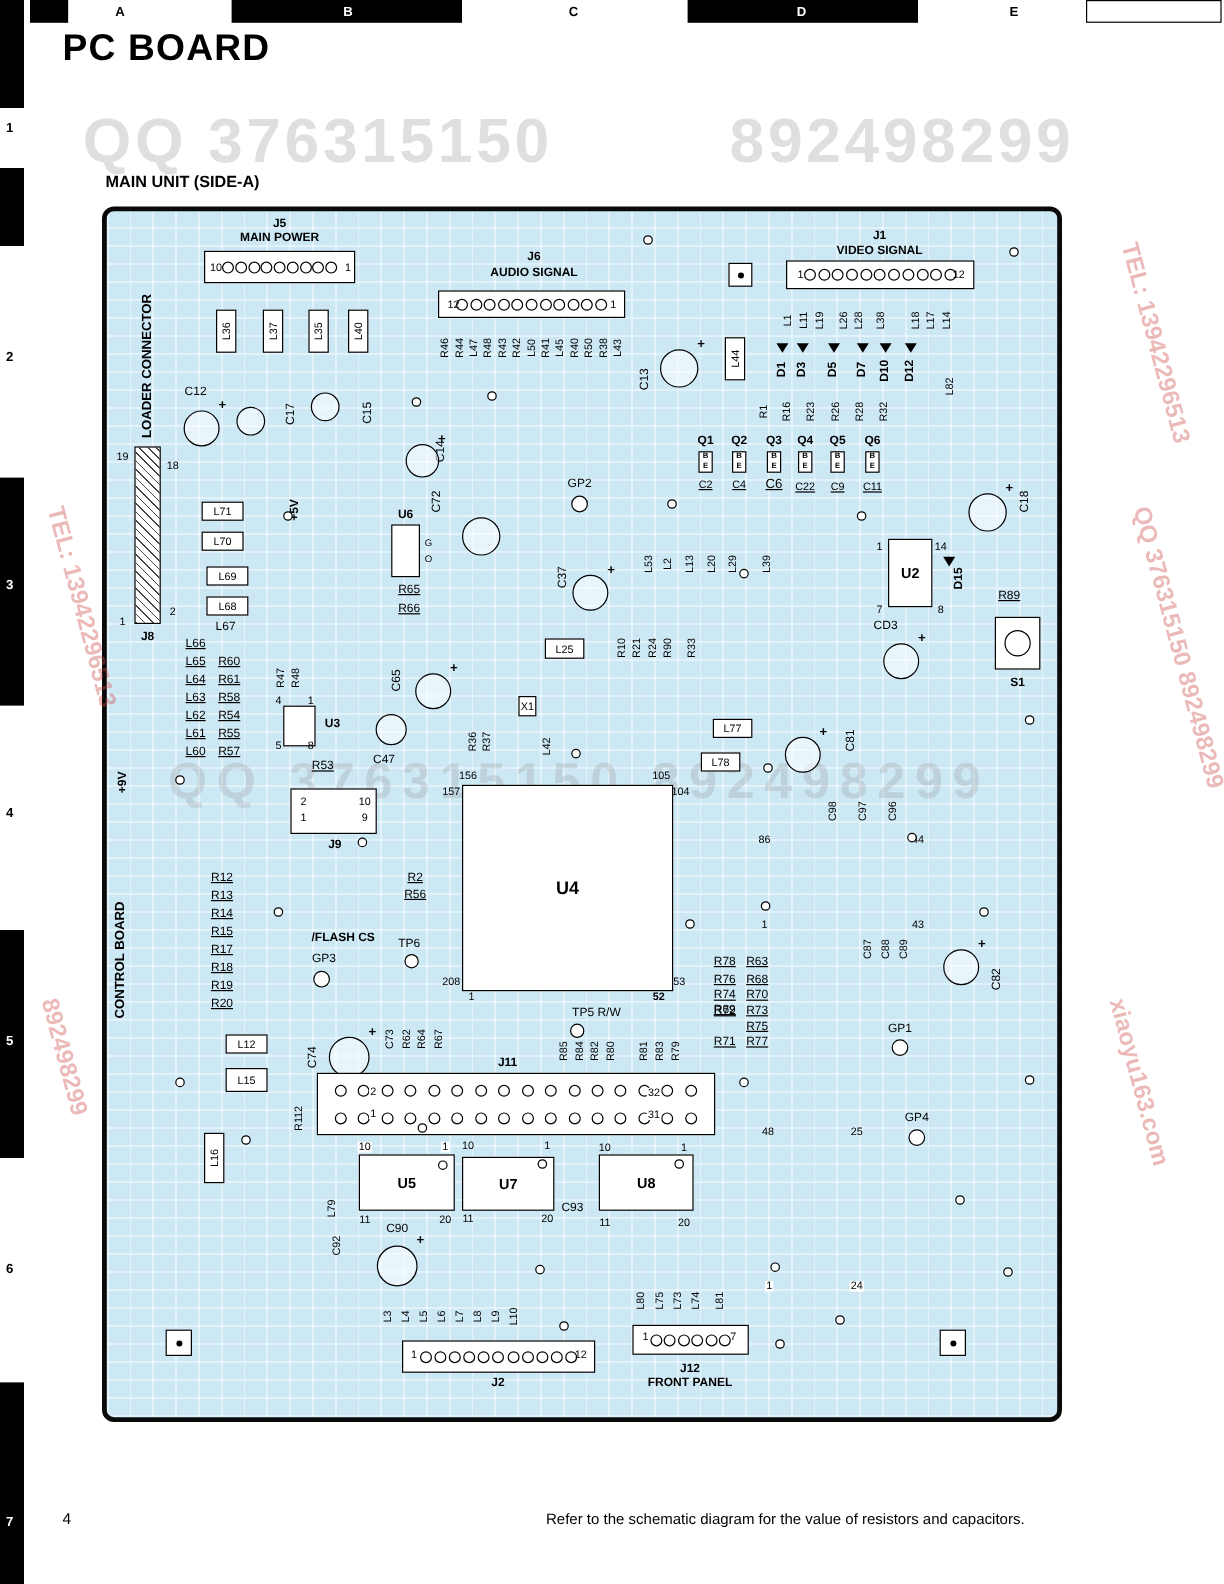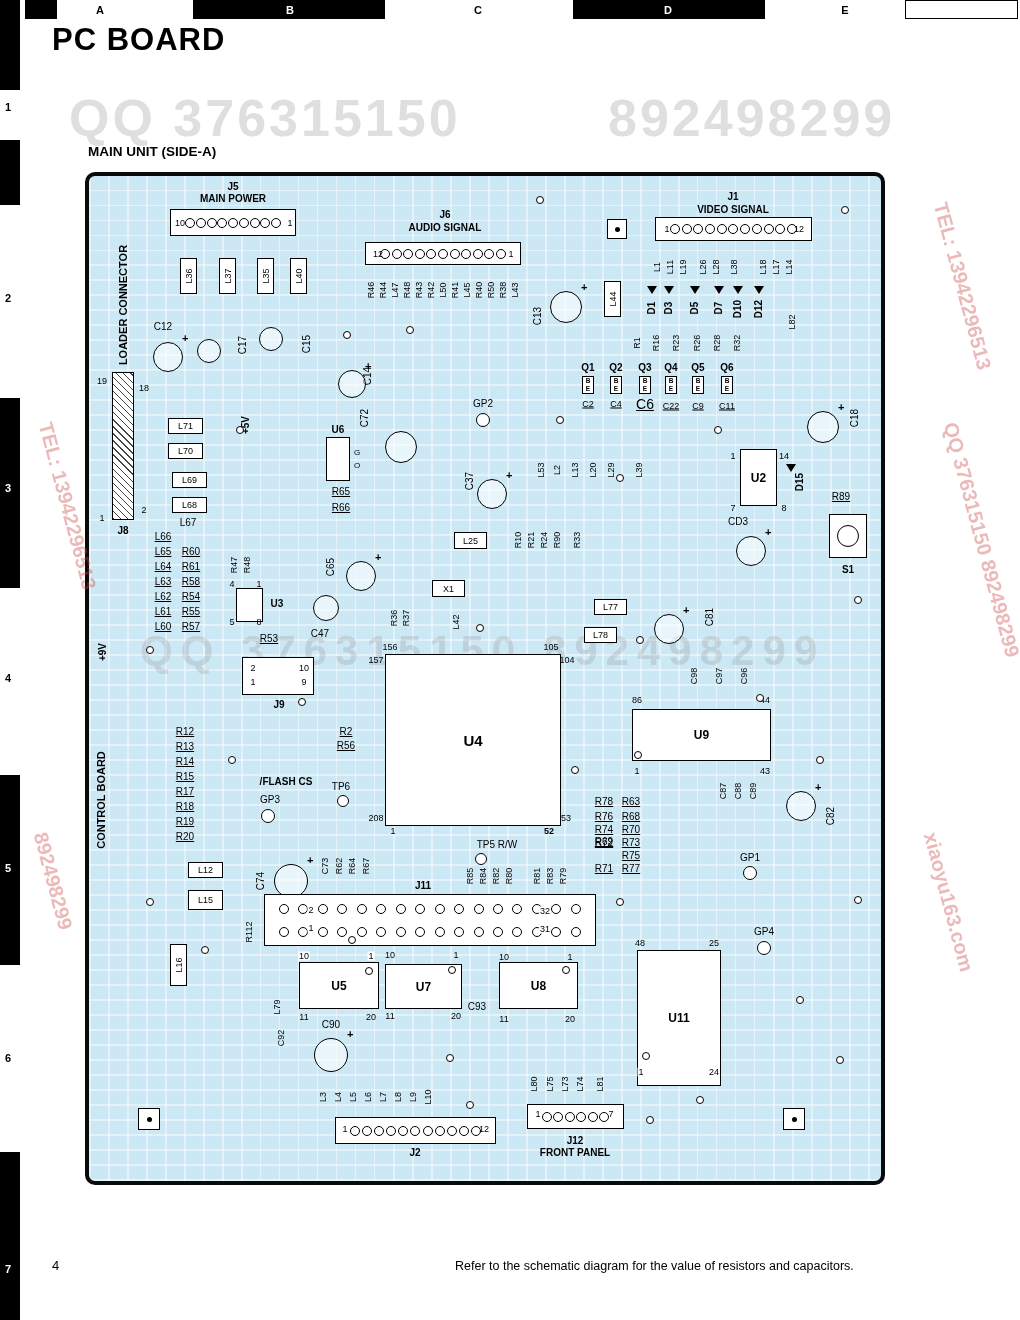--- a/index.html
+++ b/index.html
@@ -247,21 +247,21 @@
       <div class="cmp q" style="left: 610px; top: 376px;">
         <span>B</span>
         <span>E</span>
       </div>
       <div class="cmp h u" style="left: 616px; top: 404px; font-size: 9px; transform: translate(-50%, -50%);">C4</div>
       <div class="cmp h" style="left: 645px; top: 368px; font-size: 10px; font-weight: bold; transform: translate(-50%, -50%);">Q3</div>
       <div class="cmp q" style="left: 639px; top: 376px;">
         <span>B</span>
         <span>E</span>
       </div>
-      <div class="cmp h u" style="left: 645px; top: 404px; font-size: 14px; transform: translate(-50%, -50%);">C6</div>
+      <div class="cmp h u" style="left: 645px; top: 404px; font-size: 11px; transform: translate(-50%, -50%);">C6</div>
       <div class="cmp h" style="left: 671px; top: 368px; font-size: 10px; font-weight: bold; transform: translate(-50%, -50%);">Q4</div>
       <div class="cmp q" style="left: 665px; top: 376px;">
         <span>B</span>
         <span>E</span>
       </div>
       <div class="cmp h u" style="left: 671px; top: 406px; font-size: 9px; transform: translate(-50%, -50%);">C22</div>
       <div class="cmp h" style="left: 698px; top: 368px; font-size: 10px; font-weight: bold; transform: translate(-50%, -50%);">Q5</div>
       <div class="cmp q" style="left: 692px; top: 376px;">
         <span>B</span>
         <span>E</span>
@@ -358,21 +358,21 @@
       <div class="cmp v" style="left: 234px; top: 565px; font-size: 9px; transform: translate(-50%, -50%) rotate(-90deg);">R47</div>
       <div class="cmp v" style="left: 247px; top: 565px; font-size: 9px; transform: translate(-50%, -50%) rotate(-90deg);">R48</div>
       <div class="cmp ic" style="left: 236px; top: 588px; width: 27px; height: 34px;"></div>
       <div class="cmp h" style="left: 277px; top: 604px; font-size: 10px; font-weight: bold; transform: translate(-50%, -50%);">U3</div>
       <div class="cmp h" style="left: 232px; top: 584px; font-size: 9px; transform: translate(-50%, -50%);">4</div>
       <div class="cmp h" style="left: 259px; top: 584px; font-size: 9px; transform: translate(-50%, -50%);">1</div>
       <div class="cmp h" style="left: 232px; top: 622px; font-size: 9px; transform: translate(-50%, -50%);">5</div>
       <div class="cmp h" style="left: 259px; top: 622px; font-size: 9px; transform: translate(-50%, -50%);">8</div>
       <div class="cmp h" style="left: 320px; top: 634px; font-size: 10px; transform: translate(-50%, -50%);">C47</div>
       <div class="cmp cap" style="left: 313px; top: 595px; width: 26px; height: 26px;"></div>
-      <div class="cmp box" style="left: 432px; top: 580px; width: 33px; height: 17px;">
+      <div class="cmp box" style="left: 432px; top: 580px; width: 15px; height: 17px;">
         <span>X1</span>
       </div>
       <div class="cmp v" style="left: 394px; top: 618px; font-size: 9px; transform: translate(-50%, -50%) rotate(-90deg);">R36</div>
       <div class="cmp v" style="left: 406px; top: 618px; font-size: 9px; transform: translate(-50%, -50%) rotate(-90deg);">R37</div>
       <div class="cmp v" style="left: 456px; top: 622px; font-size: 9px; transform: translate(-50%, -50%) rotate(-90deg);">L42</div>
       <div class="cmp box" style="left: 594px; top: 599px; width: 33px; height: 16px;">
         <span>L77</span>
       </div>
       <div class="cmp box" style="left: 584px; top: 627px; width: 33px; height: 16px;">
         <span>L78</span>
@@ -395,23 +395,20 @@
       <div class="cmp h" style="left: 549px; top: 831px; font-size: 9px; transform: translate(-50%, -50%); font-weight: bold;">52</div>
       <div class="cmp box" style="left: 242px; top: 657px; width: 72px; height: 38px;"></div>
       <div class="cmp h" style="left: 253px; top: 668px; font-size: 9px; transform: translate(-50%, -50%);">2</div>
       <div class="cmp h" style="left: 253px; top: 682px; font-size: 9px; transform: translate(-50%, -50%);">1</div>
       <div class="cmp h" style="left: 304px; top: 668px; font-size: 9px; transform: translate(-50%, -50%);">10</div>
       <div class="cmp h" style="left: 304px; top: 682px; font-size: 9px; transform: translate(-50%, -50%);">9</div>
       <div class="cmp h" style="left: 279px; top: 705px; font-size: 10px; font-weight: bold; transform: translate(-50%, -50%);">J9</div>
       <div class="cmp v" style="left: 694px; top: 676px; font-size: 9px; transform: translate(-50%, -50%) rotate(-90deg);">C98</div>
       <div class="cmp v" style="left: 719px; top: 676px; font-size: 9px; transform: translate(-50%, -50%) rotate(-90deg);">C97</div>
       <div class="cmp v" style="left: 744px; top: 676px; font-size: 9px; transform: translate(-50%, -50%) rotate(-90deg);">C96</div>
-      <div class="cmp ic" style="left: 632px; top: 709px; width: 139px; height: 52px;">
-        <span>U9</span>
-      </div>
       <div class="cmp h" style="left: 637px; top: 700px; font-size: 9px; transform: translate(-50%, -50%);">86</div>
       <div class="cmp h" style="left: 765px; top: 700px; font-size: 9px; transform: translate(-50%, -50%);">44</div>
       <div class="cmp h" style="left: 637px; top: 771px; font-size: 9px; transform: translate(-50%, -50%);">1</div>
       <div class="cmp h" style="left: 765px; top: 771px; font-size: 9px; transform: translate(-50%, -50%);">43</div>
       <div class="cmp pad" style="left: 634px; top: 751px; width: 8px; height: 8px;"></div>
       <div class="cmp h u" style="left: 185px; top: 732px; font-size: 10px; transform: translate(-50%, -50%);">R12</div>
       <div class="cmp h u" style="left: 185px; top: 747px; font-size: 10px; transform: translate(-50%, -50%);">R13</div>
       <div class="cmp h u" style="left: 185px; top: 762px; font-size: 10px; transform: translate(-50%, -50%);">R14</div>
       <div class="cmp h u" style="left: 185px; top: 777px; font-size: 10px; transform: translate(-50%, -50%);">R15</div>
       <div class="cmp h u" style="left: 185px; top: 792px; font-size: 10px; transform: translate(-50%, -50%);">R17</div>
@@ -534,23 +531,20 @@
       <div class="cmp pad" style="left: 448px; top: 966px; width: 8px; height: 8px;"></div>
       <div class="cmp h" style="left: 477px; top: 1007px; font-size: 10px; transform: translate(-50%, -50%);">C93</div>
       <div class="cmp ic" style="left: 499px; top: 962px; width: 79px; height: 47px;">
         <span>U8</span>
       </div>
       <div class="cmp h" style="left: 504px; top: 957px; font-size: 9px; transform: translate(-50%, -50%);">10</div>
       <div class="cmp h" style="left: 570px; top: 957px; font-size: 9px; transform: translate(-50%, -50%);">1</div>
       <div class="cmp h" style="left: 504px; top: 1019px; font-size: 9px; transform: translate(-50%, -50%);">11</div>
       <div class="cmp h" style="left: 570px; top: 1019px; font-size: 9px; transform: translate(-50%, -50%);">20</div>
       <div class="cmp pad" style="left: 562px; top: 966px; width: 8px; height: 8px;"></div>
-      <div class="cmp ic" style="left: 637px; top: 950px; width: 84px; height: 136px;">
-        <span>U11</span>
-      </div>
       <div class="cmp h" style="left: 640px; top: 943px; font-size: 9px; transform: translate(-50%, -50%);">48</div>
       <div class="cmp h" style="left: 714px; top: 943px; font-size: 9px; transform: translate(-50%, -50%);">25</div>
       <div class="cmp h" style="left: 641px; top: 1072px; font-size: 9px; background: rgb(255, 255, 255); padding: 0px 1px; transform: translate(-50%, -50%);">1</div>
       <div class="cmp h" style="left: 714px; top: 1072px; font-size: 9px; background: rgb(255, 255, 255); padding: 0px 1px; transform: translate(-50%, -50%);">24</div>
       <div class="cmp pad" style="left: 642px; top: 1052px; width: 8px; height: 8px;"></div>
       <div class="cmp h" style="left: 764px; top: 932px; font-size: 10px; transform: translate(-50%, -50%);">GP4</div>
       <div class="cmp pad" style="left: 757px; top: 941px; width: 14px; height: 14px;"></div>
       <div class="cmp v" style="left: 277px; top: 1007px; font-size: 9px; transform: translate(-50%, -50%) rotate(-90deg);">L79</div>
       <div class="cmp v" style="left: 281px; top: 1038px; font-size: 9px; transform: translate(-50%, -50%) rotate(-90deg);">C92</div>
       <div class="cmp h" style="left: 331px; top: 1025px; font-size: 10px; transform: translate(-50%, -50%);">C90</div>

